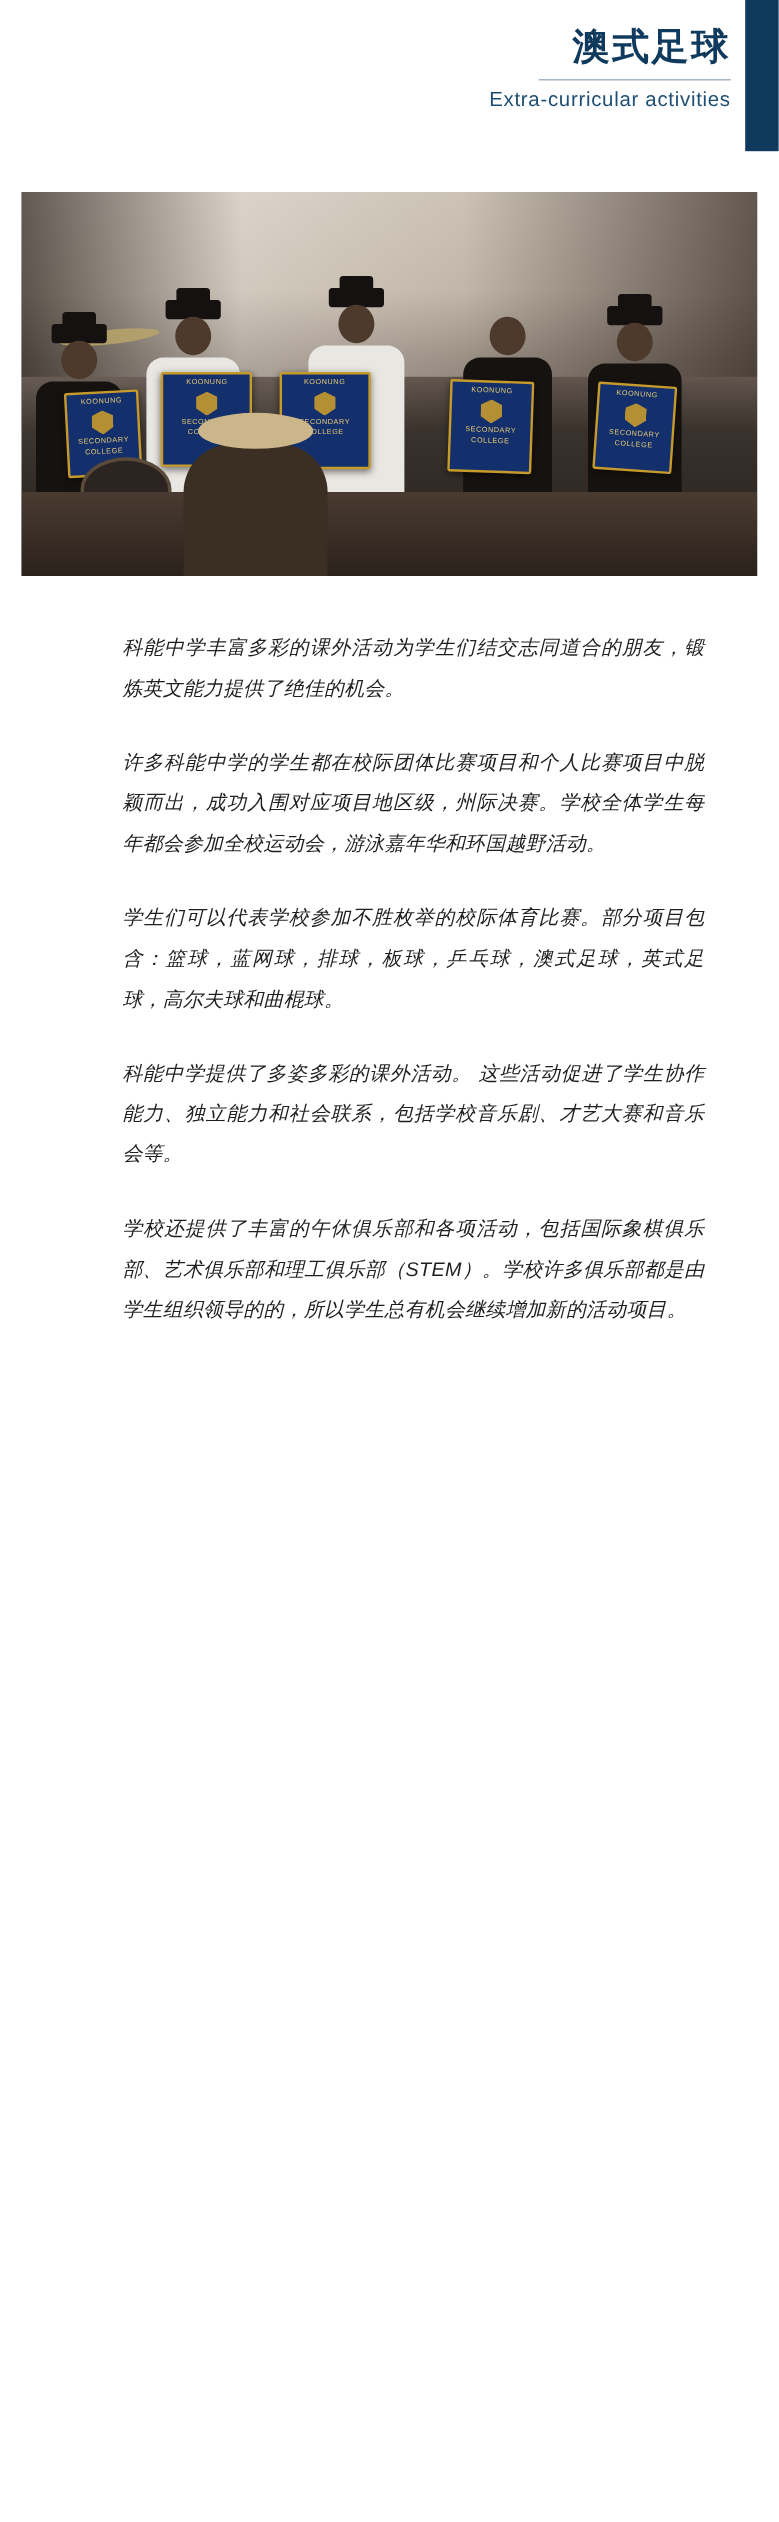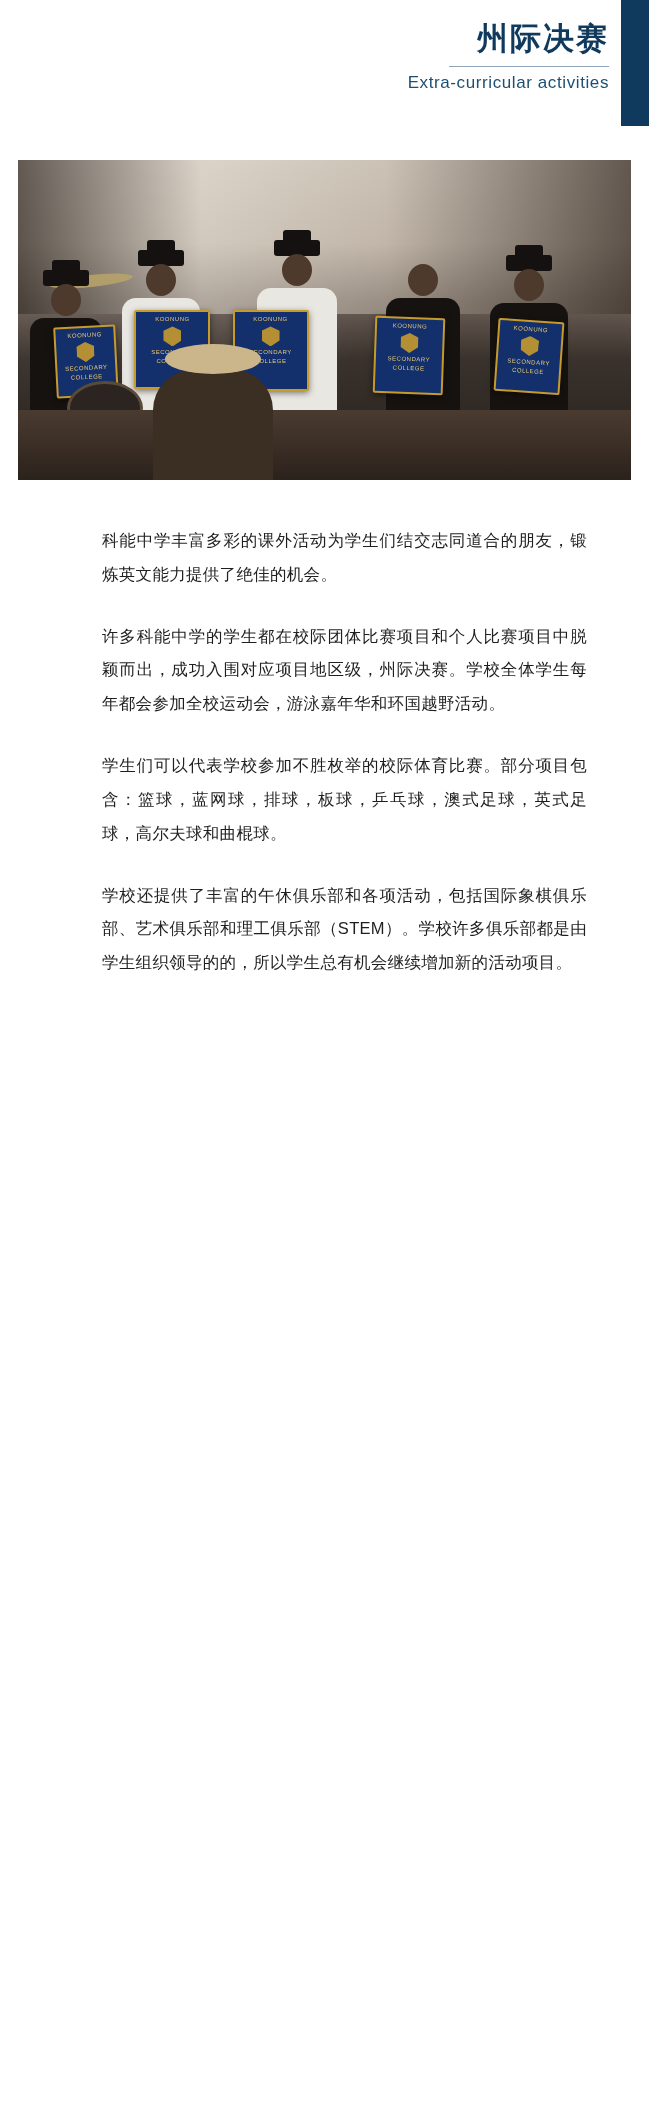--- a/index.html
+++ b/index.html
@@ -185,30 +185,31 @@
   .content {
     padding: 44px 62px 60px 102px;
   }
   .para {
     font-size: 16.5px;
     line-height: 2.05;
     color: #1f1f1f;
     margin: 0 0 28px 0;
     text-align: justify;
     letter-spacing: 0.3px;
+    font-style: italic;
   }
   .para:last-child { margin-bottom: 0; }
 </style>
 </head>
 <body>
 
 <div class="header">
   <div class="header-bar"></div>
   <div class="header-text">
-    <div class="header-title-cn">州际决赛</div>
+    <div class="header-title-cn">澳式足球</div>
     <div class="header-rule"></div>
     <div class="header-title-en">Extra-curricular activities</div>
   </div>
 </div>
 
 <div class="hero">
   <div class="hero-photo">
     <div class="hero-wall"></div>
 
     <div class="cymbal"></div>
@@ -264,14 +265,15 @@
     <div class="fig-front">
       <div class="sunhat"></div>
     </div>
   </div>
 </div>
 
 <div class="content">
   <p class="para">科能中学丰富多彩的课外活动为学生们结交志同道合的朋友，锻炼英文能力提供了绝佳的机会。</p>
   <p class="para">许多科能中学的学生都在校际团体比赛项目和个人比赛项目中脱颖而出，成功入围对应项目地区级，州际决赛。学校全体学生每年都会参加全校运动会，游泳嘉年华和环国越野活动。</p>
   <p class="para">学生们可以代表学校参加不胜枚举的校际体育比赛。部分项目包含：篮球，蓝网球，排球，板球，乒乓球，澳式足球，英式足球，高尔夫球和曲棍球。</p>
+  <p class="para">科能中学提供了多姿多彩的课外活动。 这些活动促进了学生协作能力、独立能力和社会联系，包括学校音乐剧、才艺大赛和音乐会等。</p>
   <p class="para">学校还提供了丰富的午休俱乐部和各项活动，包括国际象棋俱乐部、艺术俱乐部和理工俱乐部（STEM）。学校许多俱乐部都是由学生组织领导的的，所以学生总有机会继续增加新的活动项目。</p>
 </div>
 
 </body></html>

